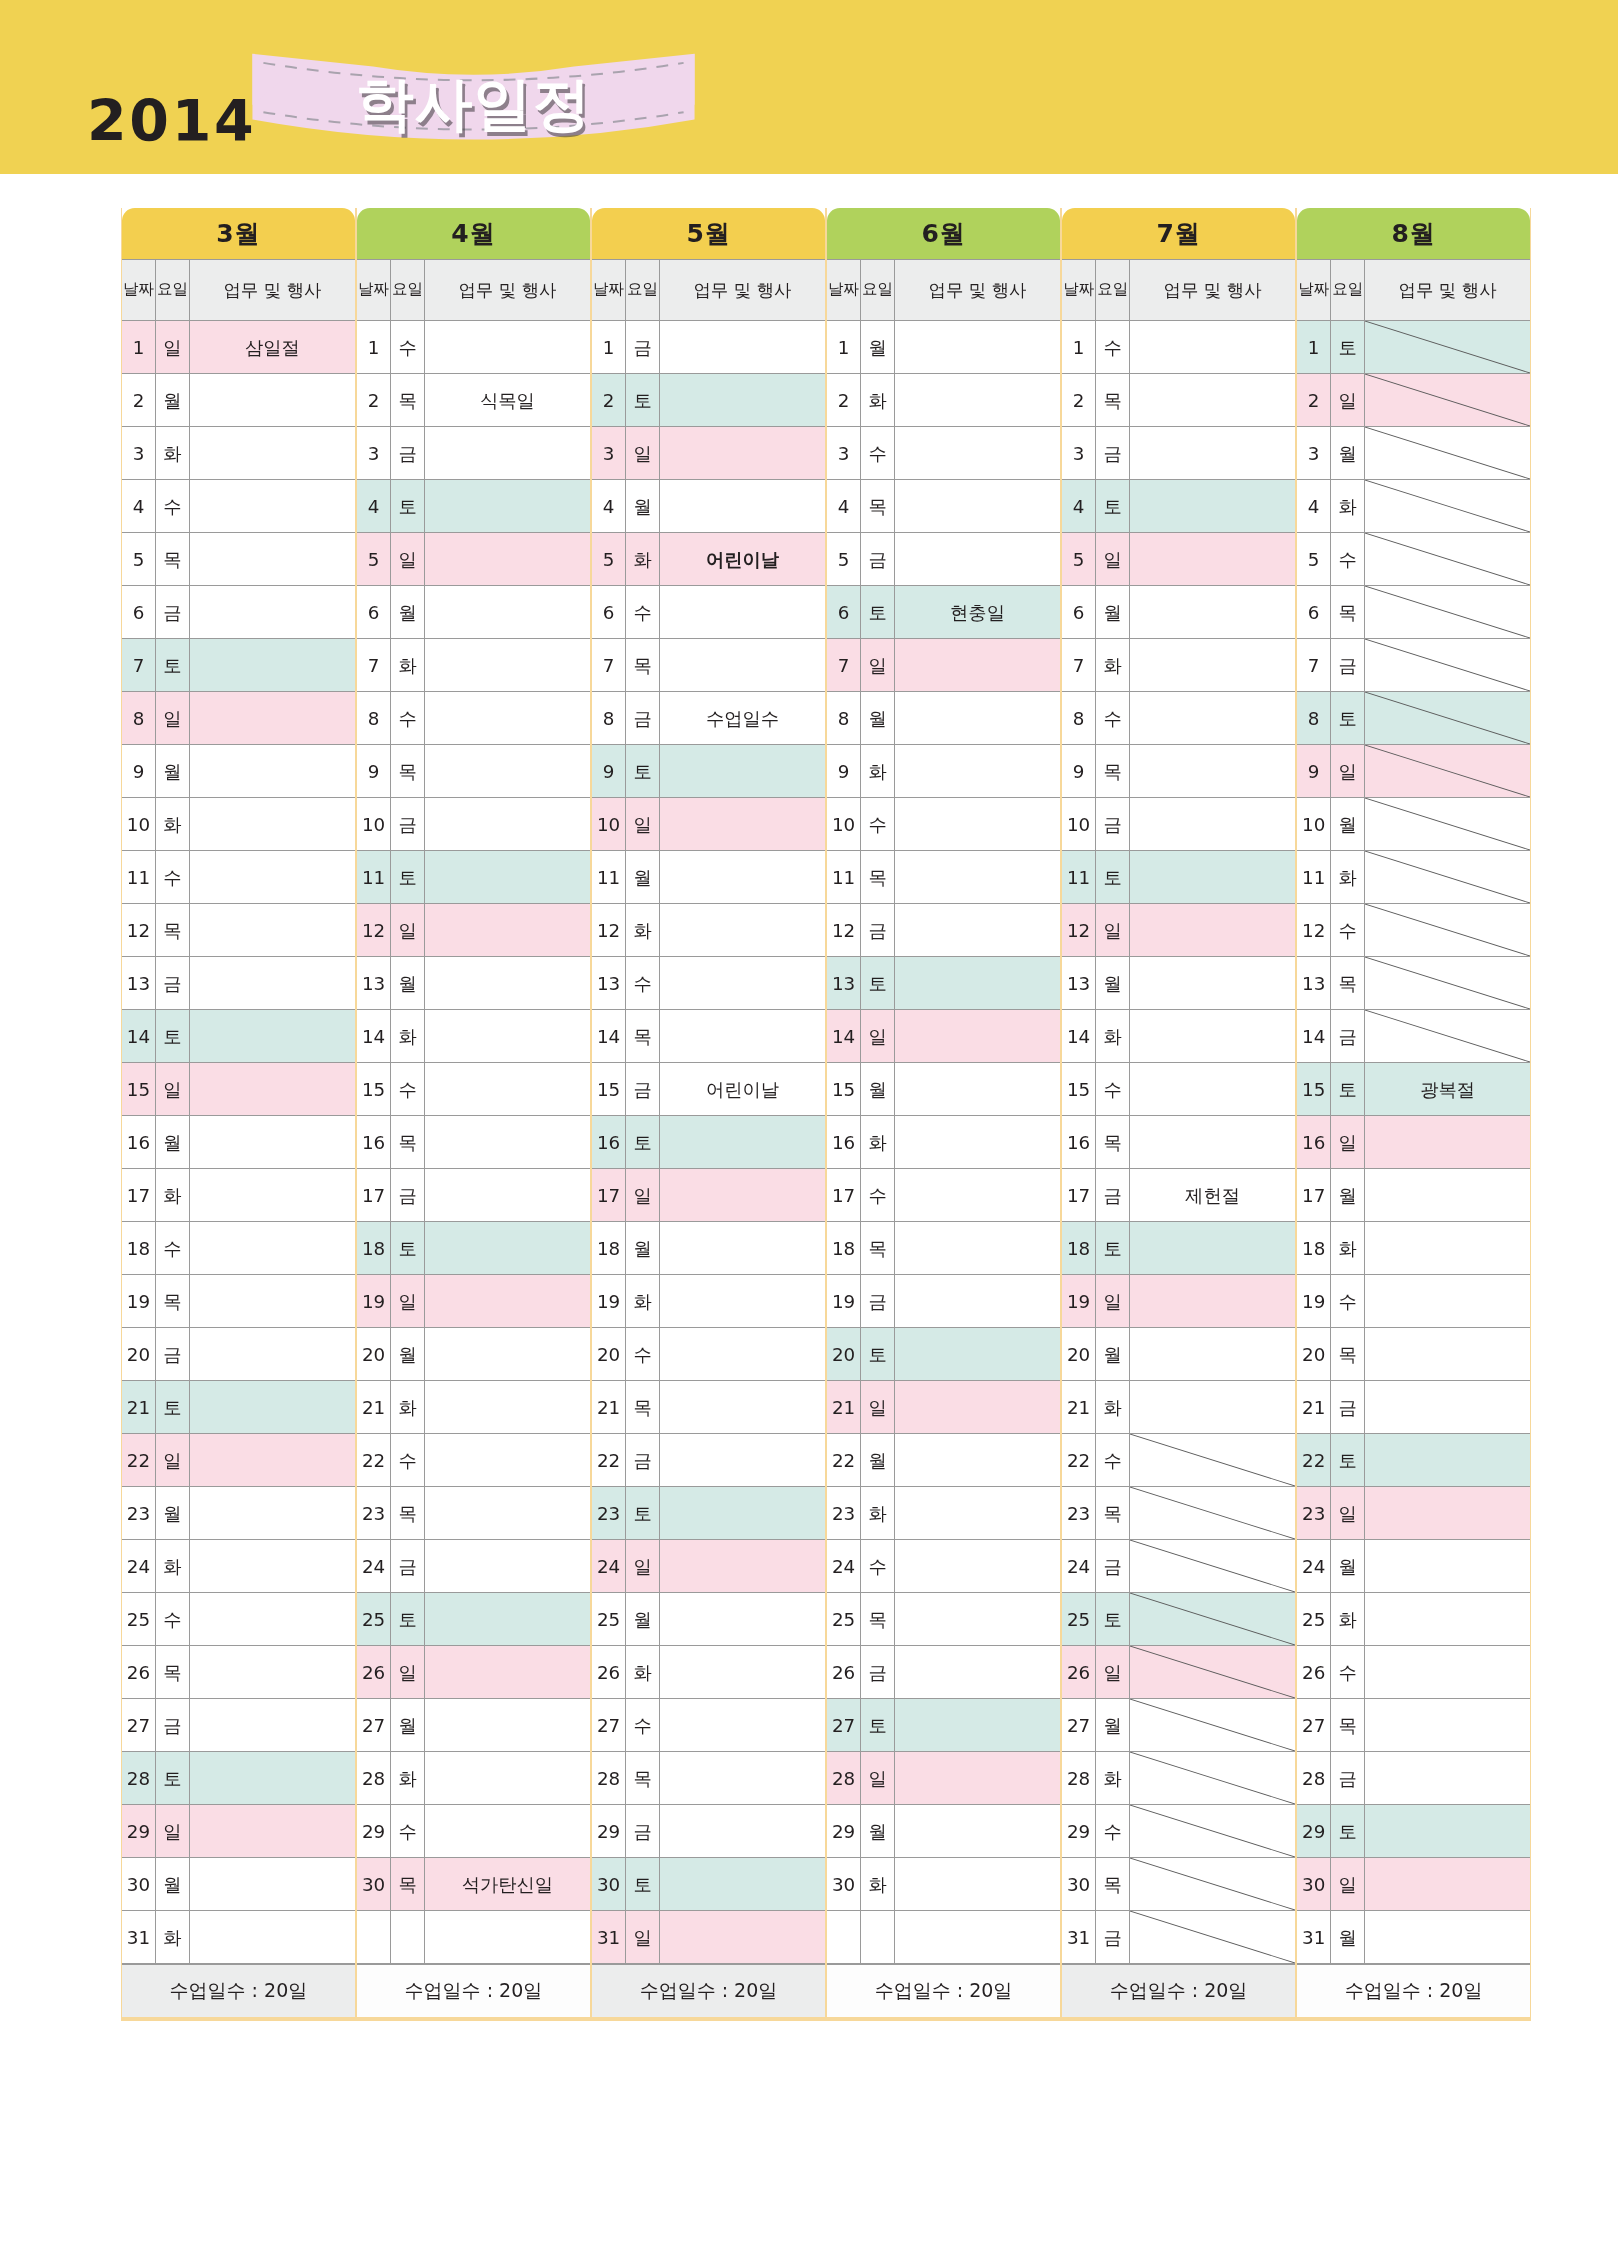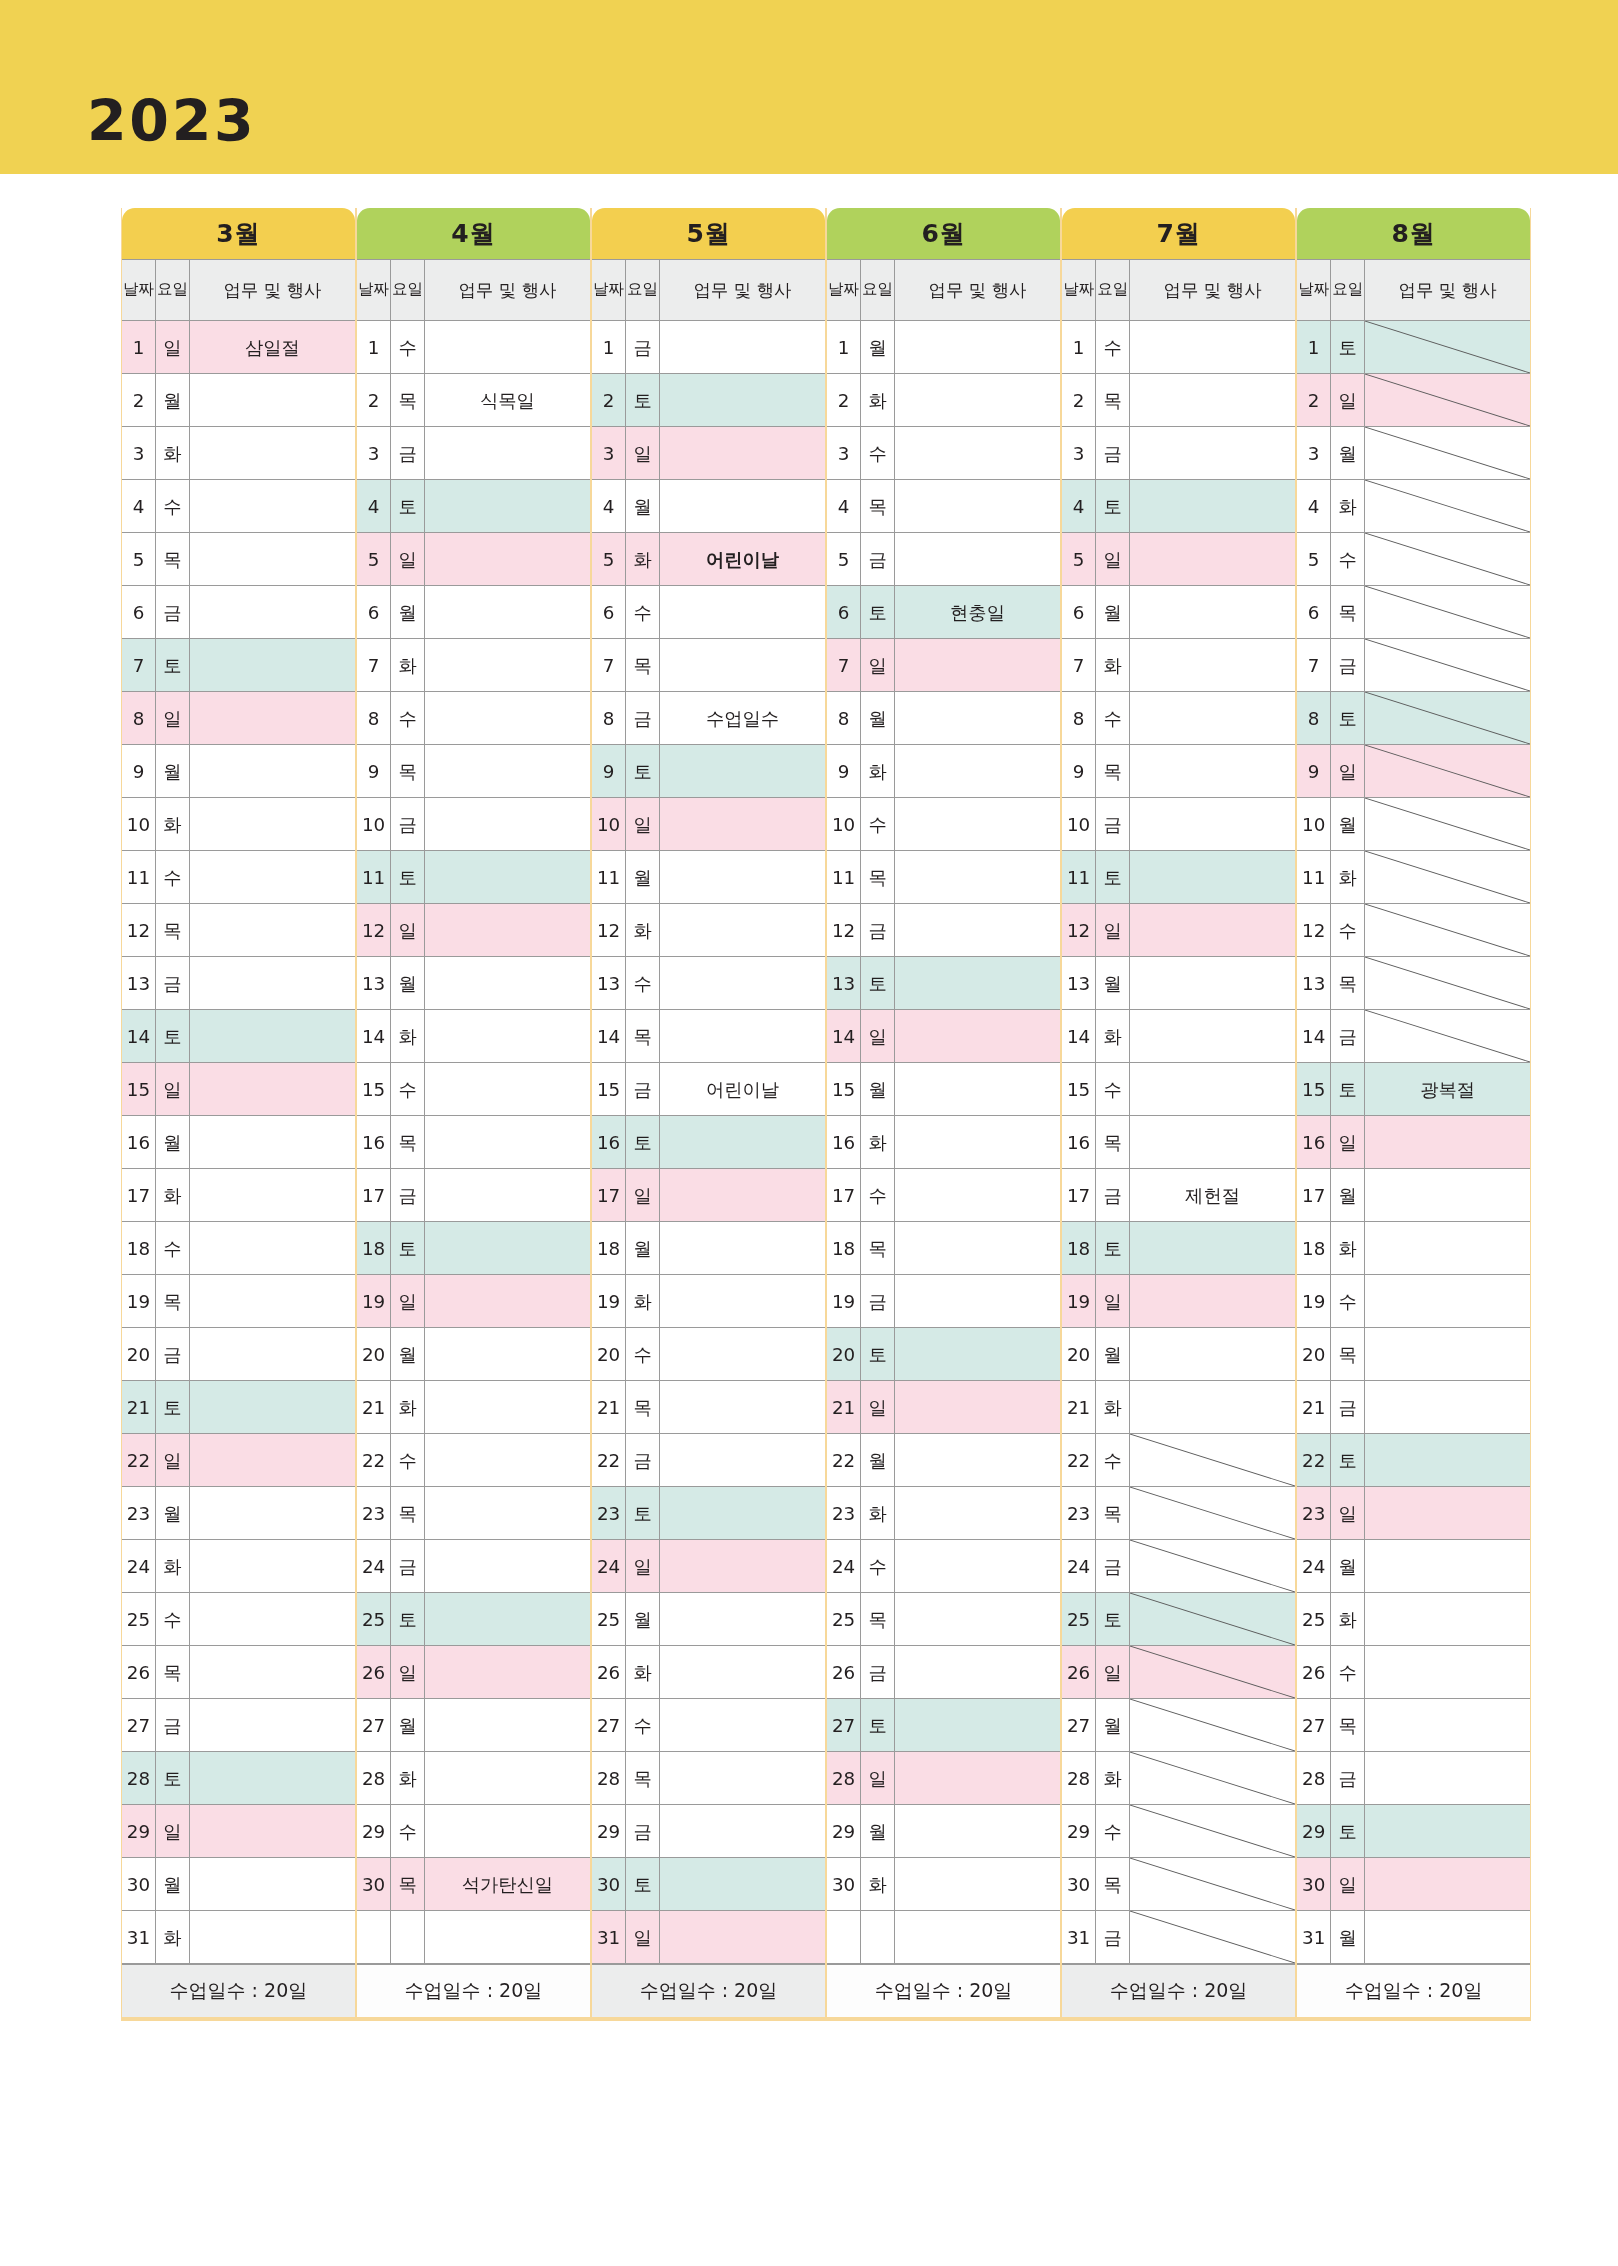--- a/index.html
+++ b/index.html
@@ -127,22 +127,32 @@
   }
   .footer-cell.shade { background: #eceded; }
   .footer-cell.plain { background: #fdfdfd; }
 </style>
 </head>
 <body>
 
 <div id="page">
 
   <div class="header-band">
-    <div class="year-label">2023</div>
+    <div class="year-label">2014</div>
 
+    <div class="ribbon-wrap">
+      <svg class="ribbon-svg" width="475" height="119" viewBox="0 0 520 130">
+        <path d="M18 16 L150 30 Q260 48 370 30 L502 16 L502 88 Q260 132 18 88 Z" fill="#f0d7ec"></path>
+        <path d="M18 16 L52 44 L18 72 Z" fill="#f0d7ec"></path>
+        <path d="M502 16 L468 44 L502 72 Z" fill="#f0d7ec"></path>
+        <path d="M30 26 Q260 64 490 26" fill="none" stroke="#a9a3ae" stroke-width="2.2" stroke-dasharray="13 11"></path>
+        <path d="M30 80 Q260 118 490 80" fill="none" stroke="#a9a3ae" stroke-width="2.2" stroke-dasharray="13 11"></path>
+      </svg>
+      <div class="ribbon-title">학사일정</div>
+    </div>
   </div>
 
   <div class="calendar" id="calendar">
       <div class="month-col">
         <div class="month-head yellow">3월</div>
         <div class="col-head">
           <div class="ch-date">
             <span>날</span>
             <span>짜</span>
           </div>

